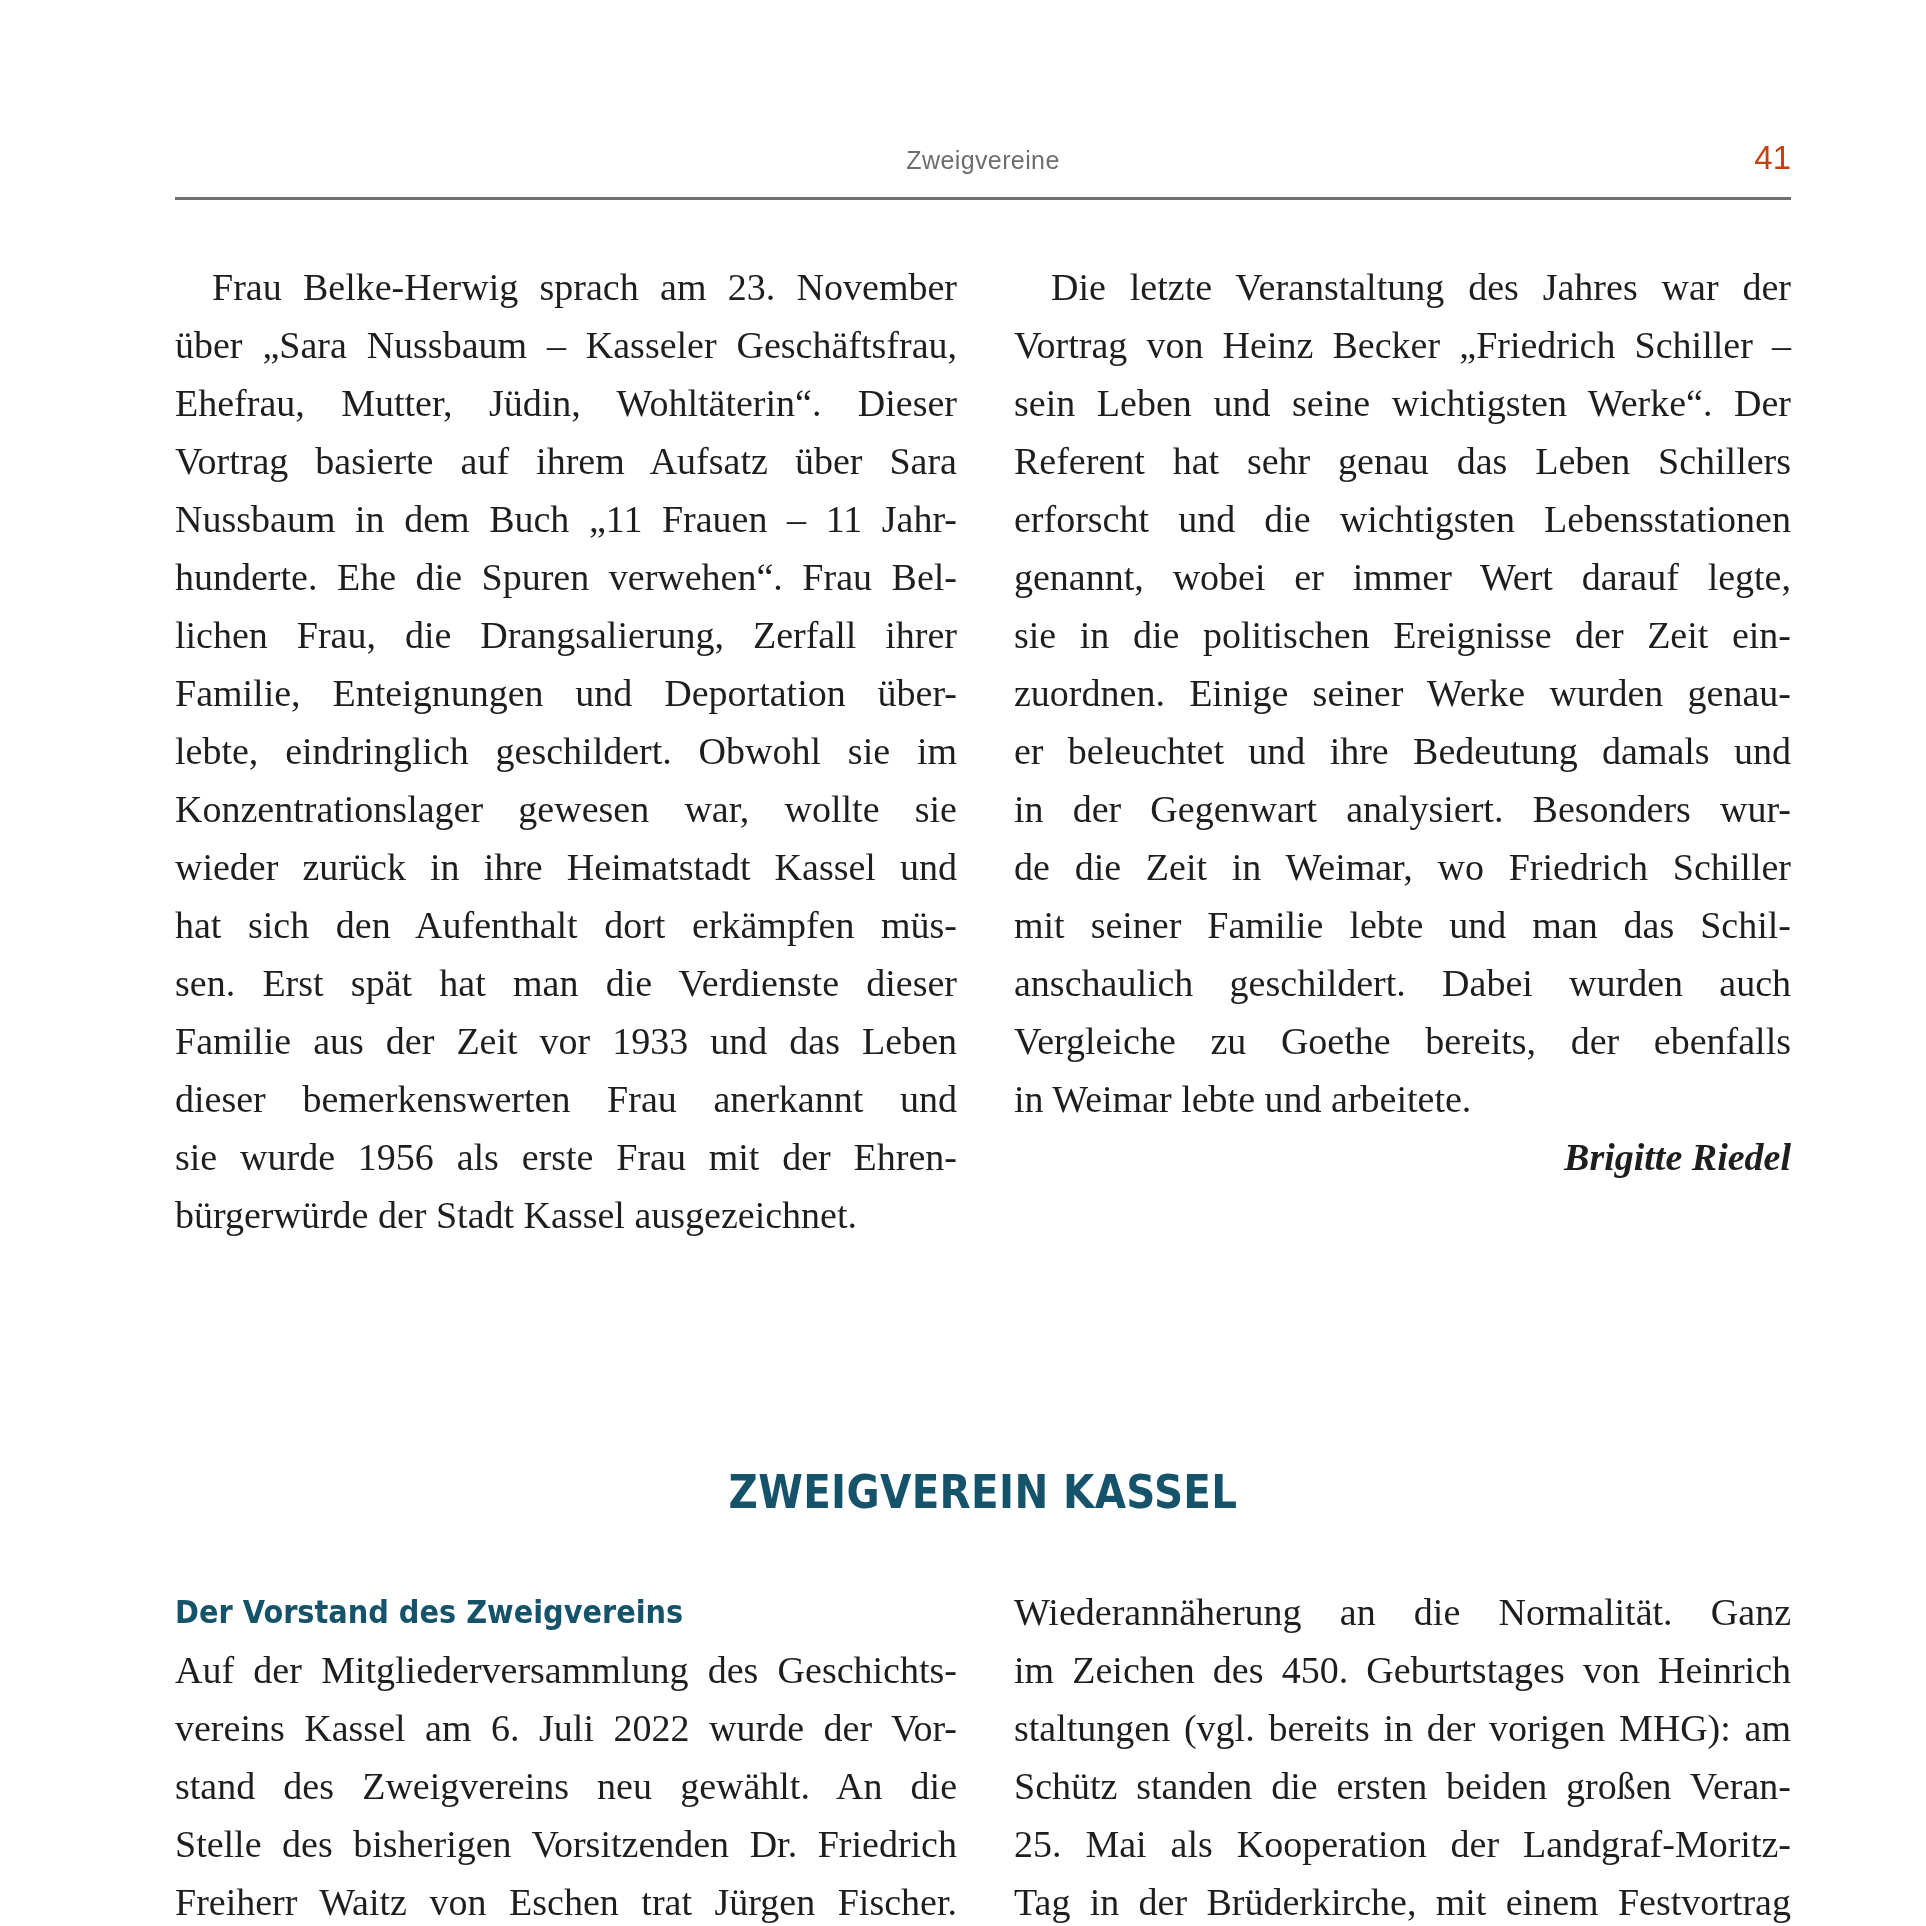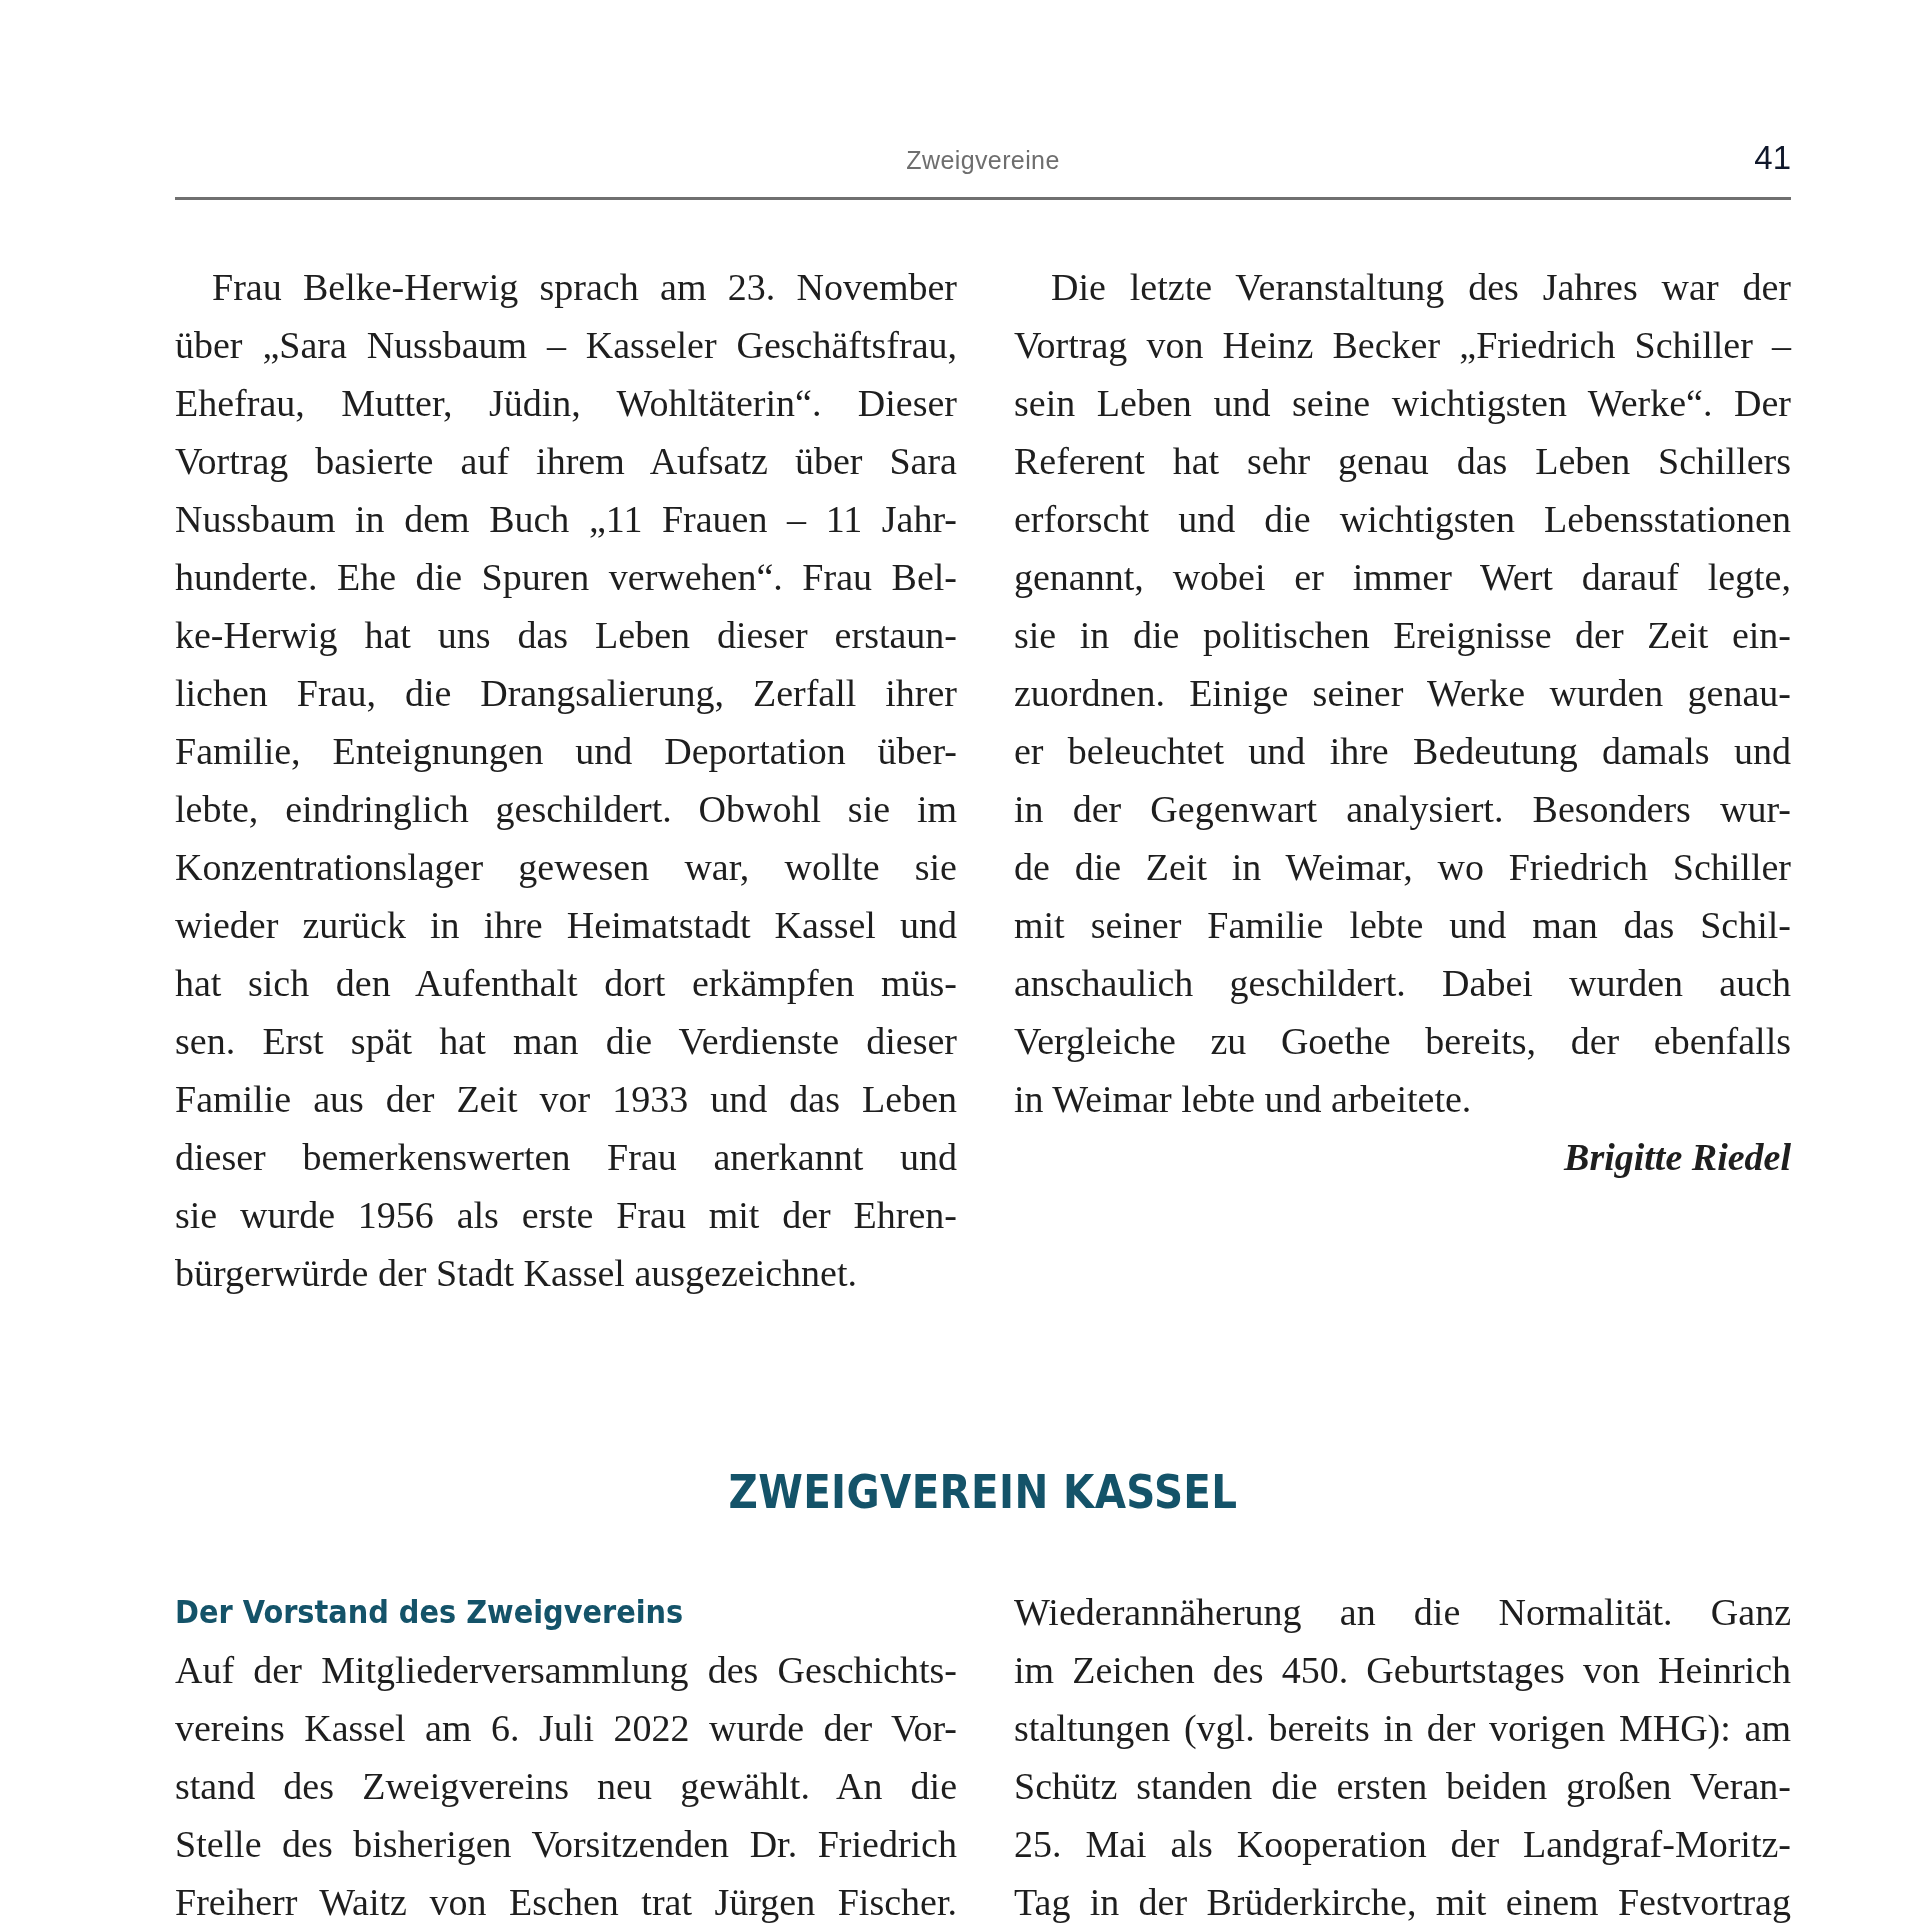--- a/index.html
+++ b/index.html
@@ -8,21 +8,21 @@
 
   .running-head {
     position: absolute; left: 175px; top: 139px; width: 1616px; height: 42px;
     font-family: Liberation Sans, sans-serif; color: #707070;
   }
   .running-title {
     position: absolute; left: 0; right: 0; top: 7px; text-align: center;
     font-size: 25px; letter-spacing: 0.4px; color: #6e6e6e;
   }
   .page-number {
-    position: absolute; right: 0; top: 0; font-size: 33px; color: #0f172a;
+    position: absolute; right: 0; top: 0; font-size: 33px; color: #c2410c;
   }
   .head-rule {
     position: absolute; left: 175px; top: 197px; width: 1616px; height: 3.1px; background: #707070;
   }
 
   .col { position: absolute; font-family: "Liberation Serif", serif; color: #1e1e1e; }
   .col-left { left: 175px; width: 782px; }
   .col-right { left: 1014px; width: 777px; }
 
   .line {
@@ -56,21 +56,20 @@
   </div>
   <div class="head-rule"></div>
 
   <div class="col col-left" style="top:258px;">
     <span class="line indent">Frau Belke-Herwig sprach am 23. November</span>
     <span class="line">über „Sara Nussbaum – Kasseler Geschäftsfrau,</span>
     <span class="line">Ehefrau, Mutter, Jüdin, Wohltäterin“. Dieser</span>
     <span class="line">Vortrag basierte auf ihrem Aufsatz über Sara</span>
     <span class="line">Nussbaum in dem Buch „11 Frauen – 11 Jahr-</span>
     <span class="line">hunderte. Ehe die Spuren verwehen“. Frau Bel-</span>
-    <span class="line">ke-Herwig hat uns das Leben dieser erstaun-</span>
     <span class="line">lichen Frau, die Drangsalierung, Zerfall ihrer</span>
     <span class="line">Familie, Enteignungen und Deportation über-</span>
     <span class="line">lebte, eindringlich geschildert. Obwohl sie im</span>
     <span class="line">Konzentrationslager gewesen war, wollte sie</span>
     <span class="line">wieder zurück in ihre Heimatstadt Kassel und</span>
     <span class="line">hat sich den Aufenthalt dort erkämpfen müs-</span>
     <span class="line">sen. Erst spät hat man die Verdienste dieser</span>
     <span class="line">Familie aus der Zeit vor 1933 und das Leben</span>
     <span class="line">dieser bemerkenswerten Frau anerkannt und</span>
     <span class="line">sie wurde 1956 als erste Frau mit der Ehren-</span>

